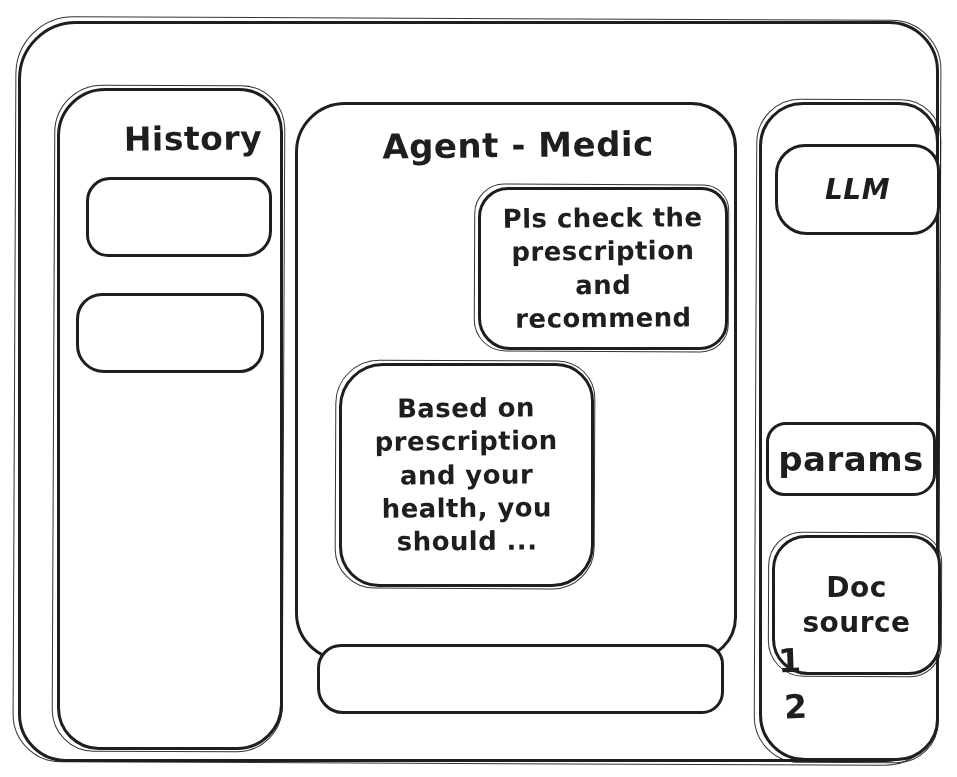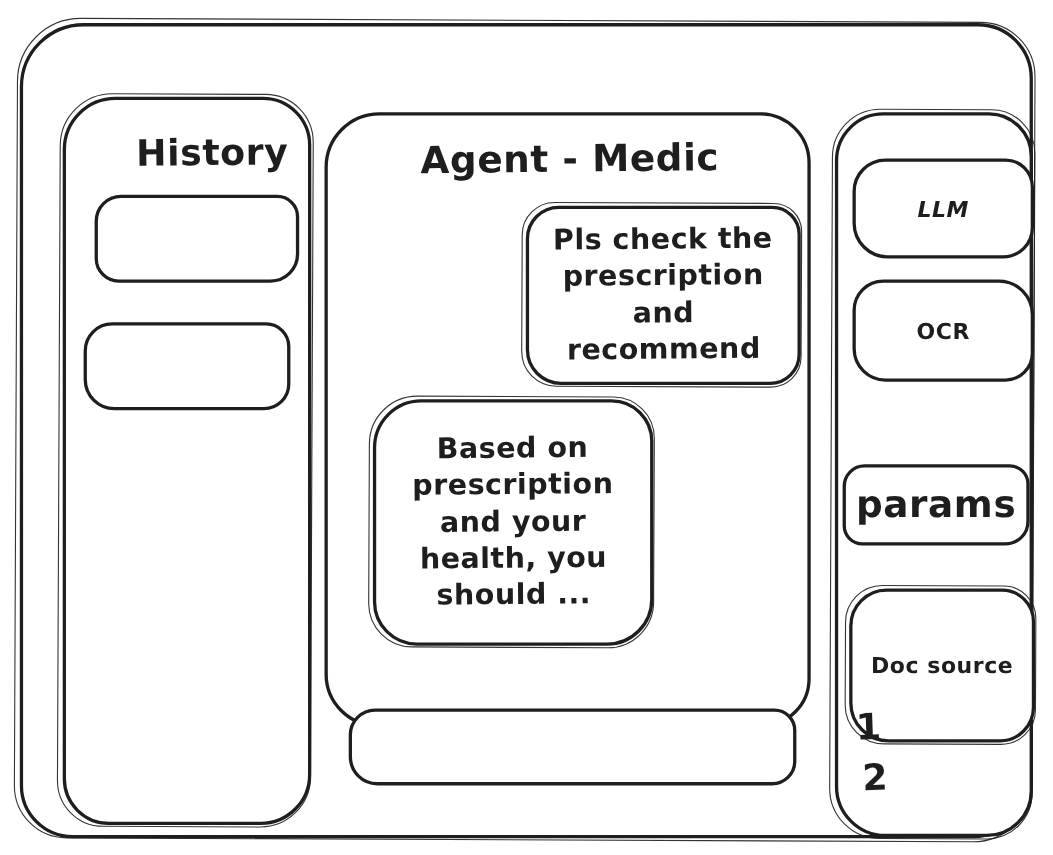--- a/index.html
+++ b/index.html
@@ -97,21 +97,21 @@
   }
 
   
   .right-panel{
     left:738px;top:78px;width:180px;height:659px;
     border-radius:44px 40px 42px 46px;
   }
   .tool{
     display:flex;align-items:center;justify-content:center;
     text-align:center;
-    font-size:20px;font-weight:700;letter-spacing:.5px;
+    font-size:28px;font-weight:700;letter-spacing:.5px;
     cursor:pointer;
   }
   .tool-llm{
     left:13px;top:39px;width:165px;height:91px;
     border-radius:30px 26px 28px 32px;
     font-style:italic;
   }
   .tool-ocr{
     left:13px;top:149px;width:165px;height:93px;
     border-radius:28px 32px 26px 30px;
@@ -155,23 +155,20 @@
       <div class="bubble-text">Based on prescription and your health, you should ...</div>
     </div>
 
     <input class="sketch chat-input" type="text" placeholder="" style="">
   </div>
 
   <div class="sketch double right-panel">
     <div class="sketch tool tool-llm">
       <span>LLM</span>
     </div>
-    <div class="sketch tool tool-ocr">
-      <span>OCR</span>
-    </div>
     <div class="sketch tool tool-params">
       <span>params</span>
     </div>
     <div class="sketch double tool tool-doc-source">
       <span>Doc source</span>
     </div>
     <div class="abs annotation annotation-1">1</div>
     <div class="abs annotation annotation-2">2</div>
   </div>
 

